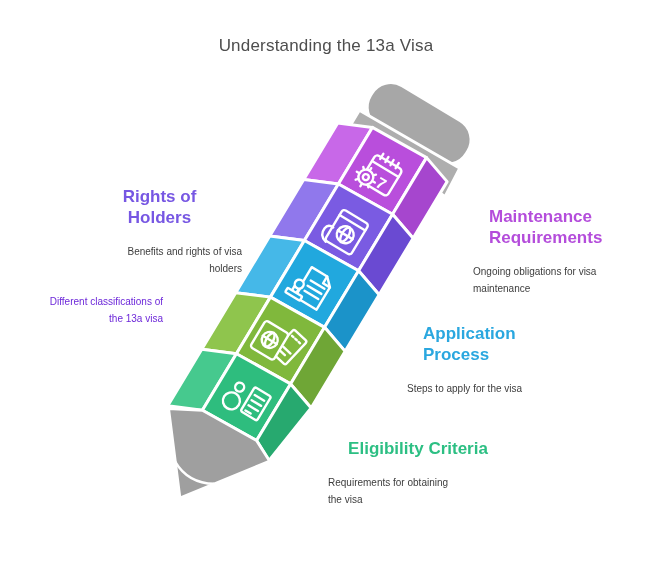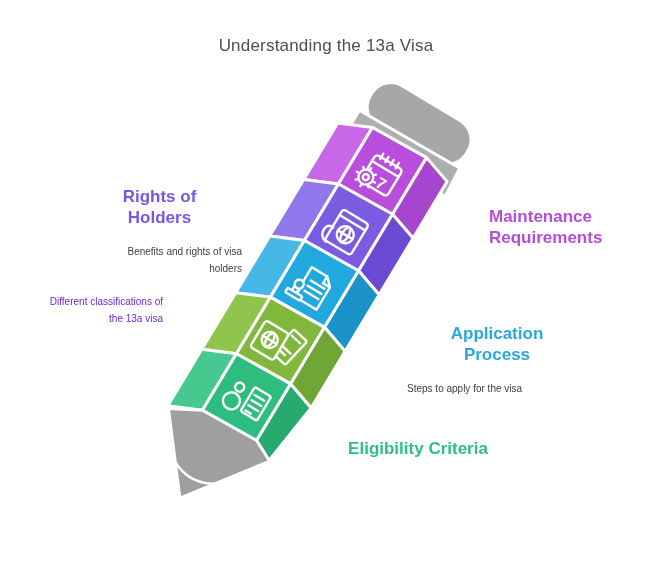--- a/index.html
+++ b/index.html
@@ -107,33 +107,41 @@
   <div class="label side-left" style="left:77px;top:170px;width:165px;">
     <p class="heading" style="color: rgb(119, 87, 227);">Rights of Holders</p>
     <div class="desc" style="color: rgb(61, 61, 61);">
       <div>Benefits and rights of visa</div>
       <div>holders</div>
     </div>
   </div>
 
   <div class="label side-right" style="left:473px;top:190px;width:150px;">
     <p class="heading" style="color: rgb(180, 77, 219);">Maintenance Requirements</p>
+    <div class="desc" style="color: rgb(61, 61, 61);">
+      <div>Ongoing obligations for visa</div>
+      <div>maintenance</div>
+    </div>
   </div>
 
   <div class="label side-left" style="left:3px;top:287px;width:160px;">
     <div class="desc" style="color: #6d28d9;">
       <div>Different classifications of</div>
       <div>the 13a visa</div>
     </div>
   </div>
 
   <div class="label side-right" style="left:407px;top:307px;width:180px;">
-    <p class="heading" style="color: rgb(42, 167, 223); text-align: center;">Application Process</p>
+    <p class="heading" style="color: rgb(42, 167, 223);">Application Process</p>
     <div class="desc" style="color: rgb(61, 61, 61);">
       <div>Steps to apply for the visa</div>
     </div>
   </div>
 
   <div class="label side-right" style="left:328px;top:422px;width:180px;">
     <p class="heading" style="color: rgb(44, 191, 131); text-align: center;">Eligibility Criteria</p>
+    <div class="desc" style="color: rgb(61, 61, 61);">
+      <div>Requirements for obtaining</div>
+      <div>the visa</div>
+    </div>
   </div>
 
 </div>
 
 </body></html>

